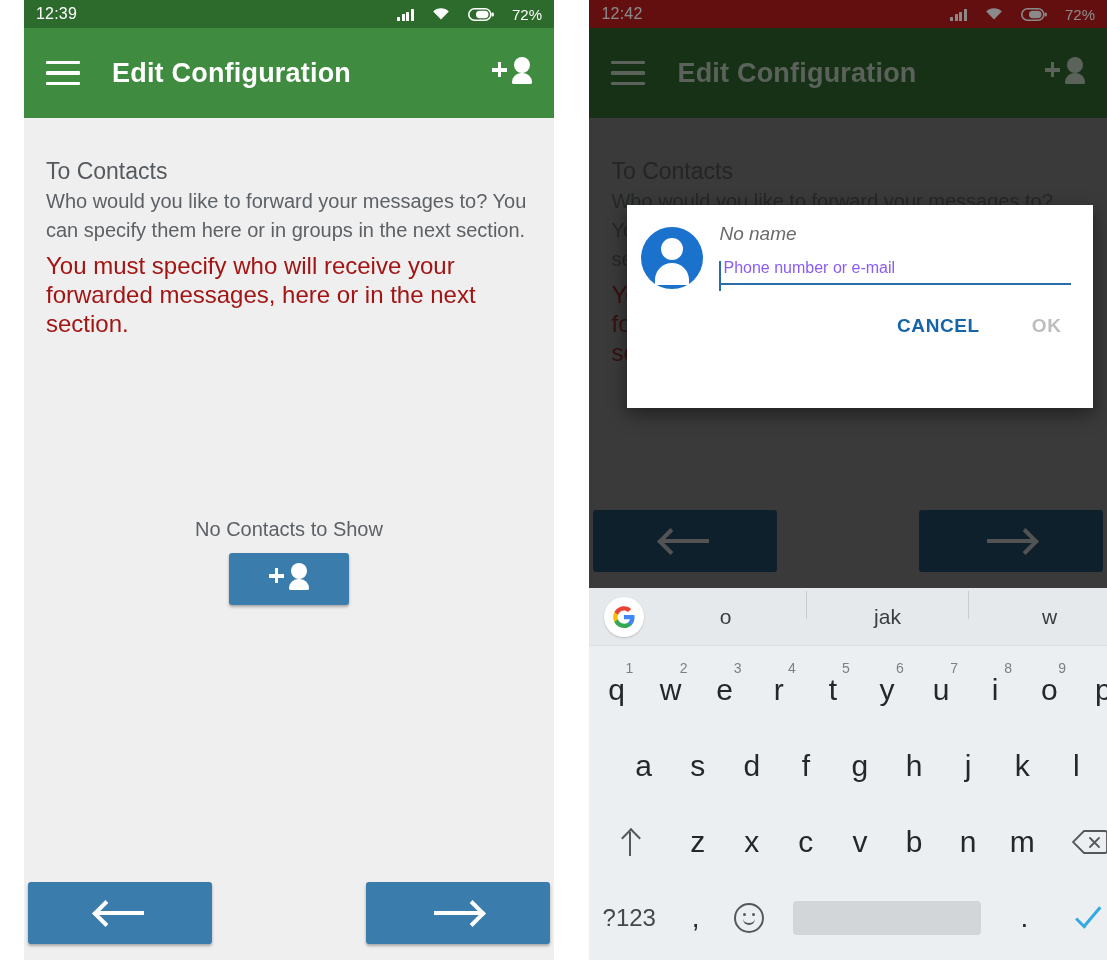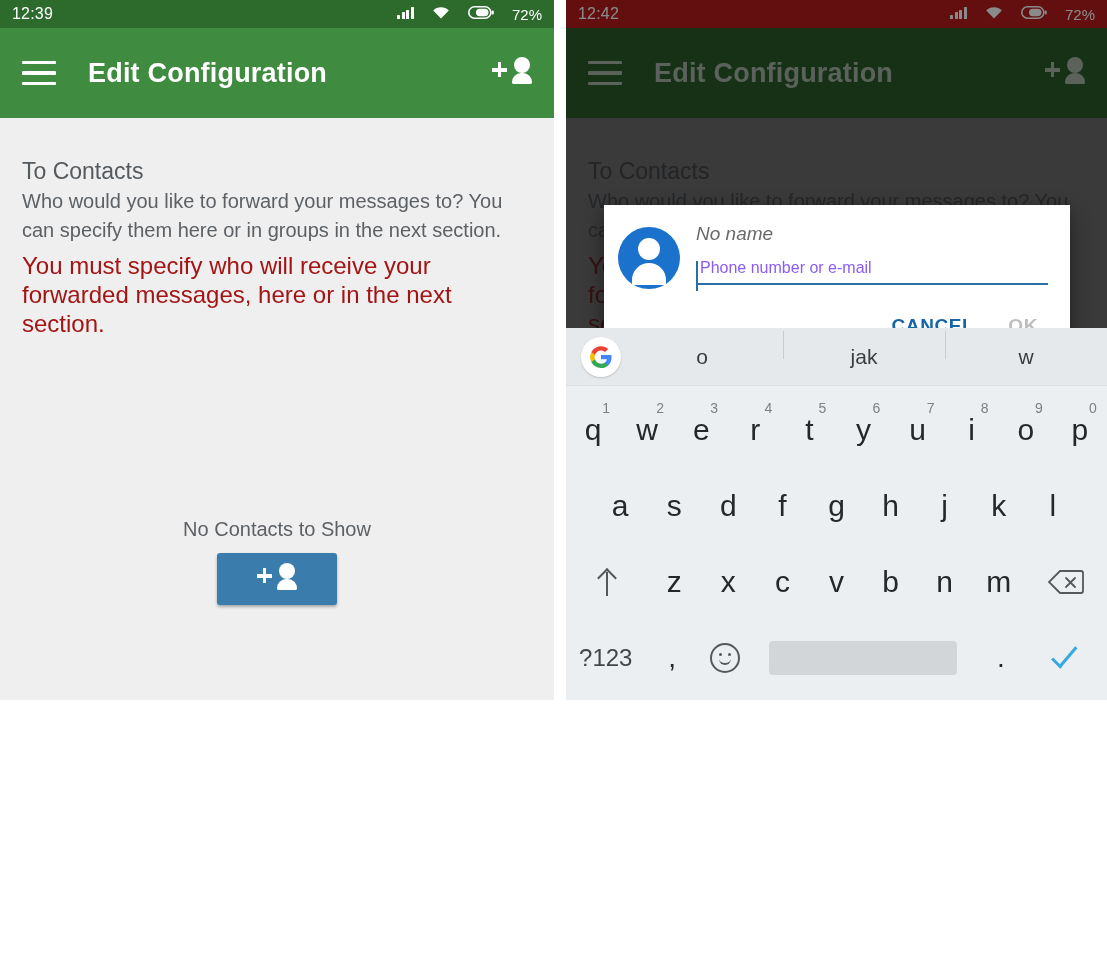--- a/index.html
+++ b/index.html
@@ -5,33 +5,33 @@
   * { box-sizing: border-box; margin: 0; padding: 0; }
   html, body {
     width: 1107px; height: 960px;
     font-family: "Liberation Sans", sans-serif;
     background: #ffffff;
     overflow: hidden;
   }
   .stage { position: relative; width: 1107px; height: 960px; display: flex; }
 
   
-  .panel { position: relative; height: 700px; overflow: hidden; background: #efefef; }
+  .panel { position: relative; height: 960px; overflow: hidden; background: #efefef; margin-left: 24px; }
   .panel-left  { width: 554px; }
   .panel-gap   { width: 12px; height: 960px; background: #ffffff; }
   .panel-right { width: 541px; }
 
   
   .statusbar {
     height: 28px; display: flex; align-items: center;
     padding: 0 12px; color: #ffffff; font-size: 16px;
   }
   .sb-green { background: #2c6b2c; }
   .sb-time { letter-spacing: .2px; }
-  .sb-right { margin-left: auto; display: flex; gap: 18px; }
+  .sb-right { margin-left: auto; display: flex; align-items: center; gap: 18px; }
   .sb-pct { font-size: 15px; }
   .ico-signal { display:inline-flex; align-items:flex-end; gap:1.5px; height:13px; }
   .ico-signal i { display:block; width:3px; background:#fff; border-radius:.5px; }
   .ico-signal i:nth-child(1){height:4px}
   .ico-signal i:nth-child(2){height:6.5px}
   .ico-signal i:nth-child(3){height:9px}
   .ico-signal i:nth-child(4){height:12px}
 
   
   .appbar {
@@ -116,21 +116,21 @@
   .avatar .a-head { position:absolute; left:50%; top:11px; transform:translateX(-50%);
                     width:22px; height:22px; border-radius:50%; background:#fff; }
   .avatar .a-body { position:absolute; left:50%; top:36px; transform:translateX(-50%);
                     width:34px; height:22px; background:#fff; border-radius: 17px 17px 0 0; }
   .dlg-fields { flex:1; margin-left: 16px; }
   .dlg-noname { font-size: 19px; font-style: italic; color:#6a6a6a; line-height: 22px; }
   .dlg-input-wrap { margin-top: 14px; position:relative; padding-bottom: 6px;
                     border-bottom: 2px solid #2a6ea8; }
   .dlg-caret { position:absolute; left:0; top: 2px; width:2px; height:30px; background:#2a6ea8; }
   .dlg-placeholder { font-size: 16px; color:#8b5cf6; padding-left: 4px; }
-  .dlg-actions { display:flex; justify-content:flex-end; align-items:center; gap: 34px;
+  .dlg-actions { display:flex; justify-content:flex-end; align-items:center; gap: 52px;
                  padding: 26px 32px 0 0; }
   .dlg-btn { font-size: 19px; font-weight: bold; letter-spacing:.6px; cursor:pointer; }
   .dlg-cancel { color:#1565a8; }
   .dlg-ok { color:#bdbdbd; }
 
   
   .keyboard { position:absolute; left:0; bottom:0; width: 541px; height: 372px; z-index: 30;
               background:#eceff1; }
   .kb-suggest { height: 58px; display:flex; align-items:center; background:#e6e9eb;
                 border-bottom: 1px solid #dcdfe1; }

